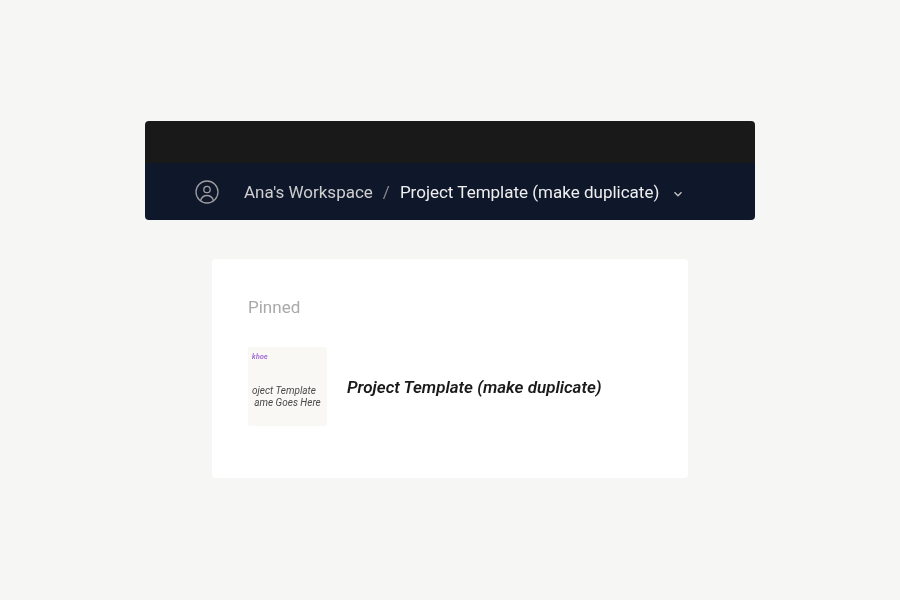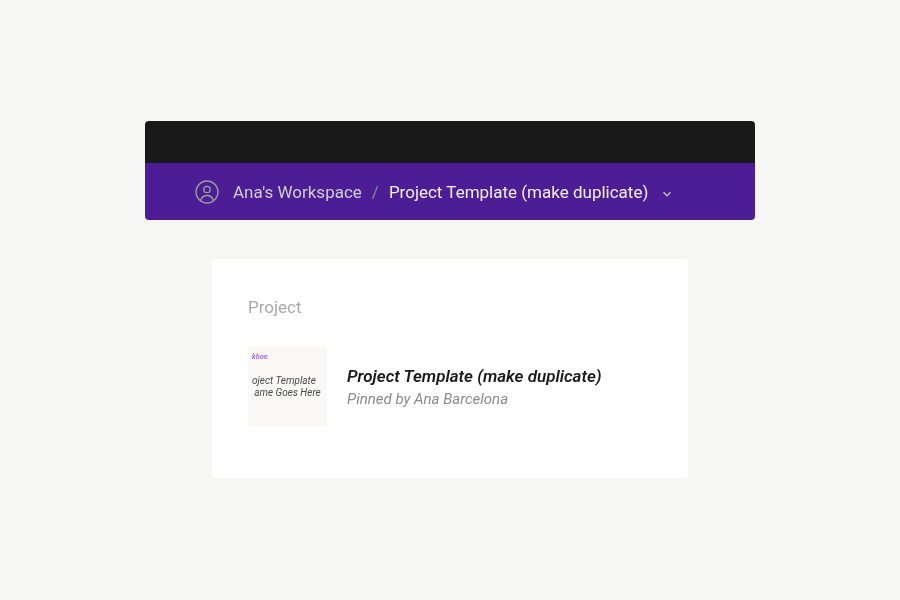--- a/index.html
+++ b/index.html
@@ -26,25 +26,25 @@
       width: 610px;
       border-radius: 4px;
       overflow: hidden;
     }
     .header-top {
       height: 42px;
       background: #191919;
     }
     .breadcrumb-bar {
       height: 57px;
-      background: #4c1d95;
+      background: #0f172a;
       display: flex;
       align-items: center;
       padding: 0 24px 0 50px;
-      gap: 14px;
+      gap: 25px;
     }
     .avatar-icon {
       width: 24px;
       height: 24px;
       color: #9d9d9d;
       flex-shrink: 0;
     }
     .breadcrumb-text {
       display: flex;
       align-items: center;
@@ -98,21 +98,21 @@
     }
     .thumb-tag {
       font-size: 7px;
       color: #9b5fd6;
       font-weight: 600;
       letter-spacing: 0.3px;
     }
     .thumb-line1 {
       font-size: 10px;
       color: #4a4a4a;
-      margin-top: 14px;
+      margin-top: 24px;
       line-height: 1.2;
     }
     .thumb-line2 {
       font-size: 10px;
       color: #4a4a4a;
       line-height: 1.2;
       text-align: center;
     }
     .pinned-info {
       display: flex;
@@ -151,27 +151,26 @@
         <span class="chevron-icon">
           <svg viewBox="0 0 24 24" fill="none" stroke="currentColor" stroke-width="2.5">
             <polyline points="6 9 12 15 18 9"></polyline>
           </svg>
         </span>
       </div>
     </div>
   </div>
 
   <div class="pinned-card">
-    <div class="pinned-label">Project</div>
+    <div class="pinned-label">Pinned</div>
     <div class="pinned-item">
       <div class="thumbnail">
         <div class="thumb-tag">khoe</div>
         <div class="thumb-line1">oject Template</div>
         <div class="thumb-line2">ame Goes Here</div>
       </div>
       <div class="pinned-info">
         <div class="pinned-title">Project Template (make duplicate)</div>
-        <div class="pinned-by">Pinned by Ana Barcelona</div>
       </div>
     </div>
   </div>
 
 </div>
 
 </body></html>

